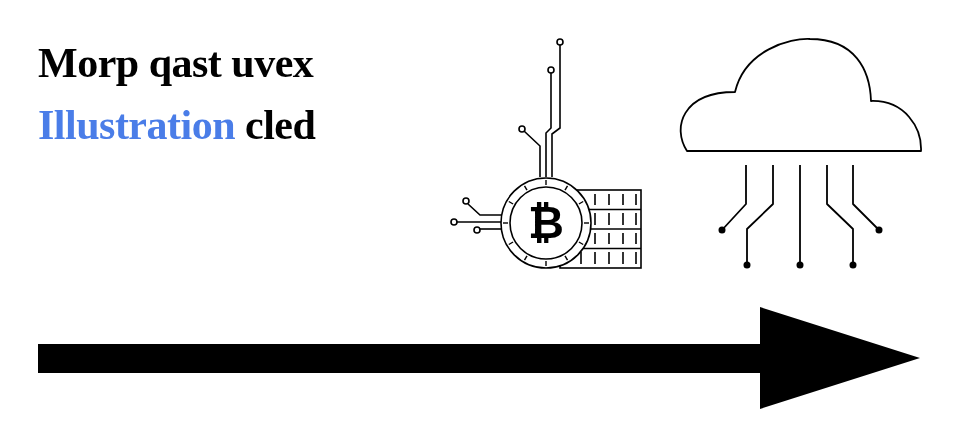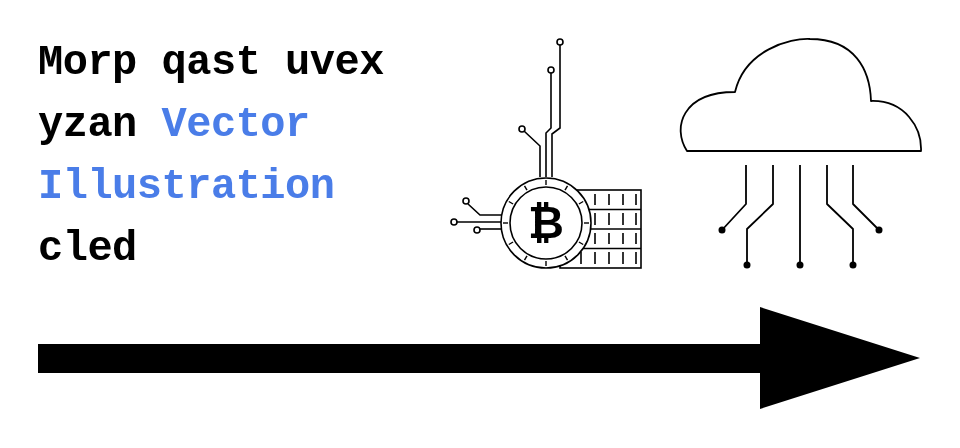--- a/index.html
+++ b/index.html
@@ -1,30 +1,29 @@
 <!DOCTYPE html>
 <html><head>
 <meta charset="utf-8">
 <style>
   html, body { margin: 0; padding: 0; background: #ffffff; }
   body { width: 960px; height: 448px; position: relative; overflow: hidden; }
   .headline {
     position: absolute; left: 38px; top: 32px; width: 400px;
-    font-family: Liberation Mono, monospace; font-weight: 700;
+    font-family: Liberation Serif, serif; font-weight: 700;
     font-size: 42px; line-height: 62px; color: #000000; letter-spacing: -0.5px;
   }
   .headline .accent { color: #4a7de8; }
   svg.art { position: absolute; left: 0; top: 0; }
 </style>
 </head>
 <body>
 
 <div class="headline">
   <div><span>Morp qast uvex</span></div>
-  <div><span>yzan </span><span class="accent">Vector</span></div>
   <div><span class="accent">Illustration</span><span> cled</span></div>
 </div>
 
 <svg class="art" width="960" height="448" viewBox="0 0 960 448">
 
   <g fill="none" stroke="#000" stroke-width="1.6">
 
     <g>
       <rect x="560" y="190" width="81" height="78" fill="#fff"></rect>
       <line x1="575" y1="209.5" x2="641" y2="209.5"></line>

